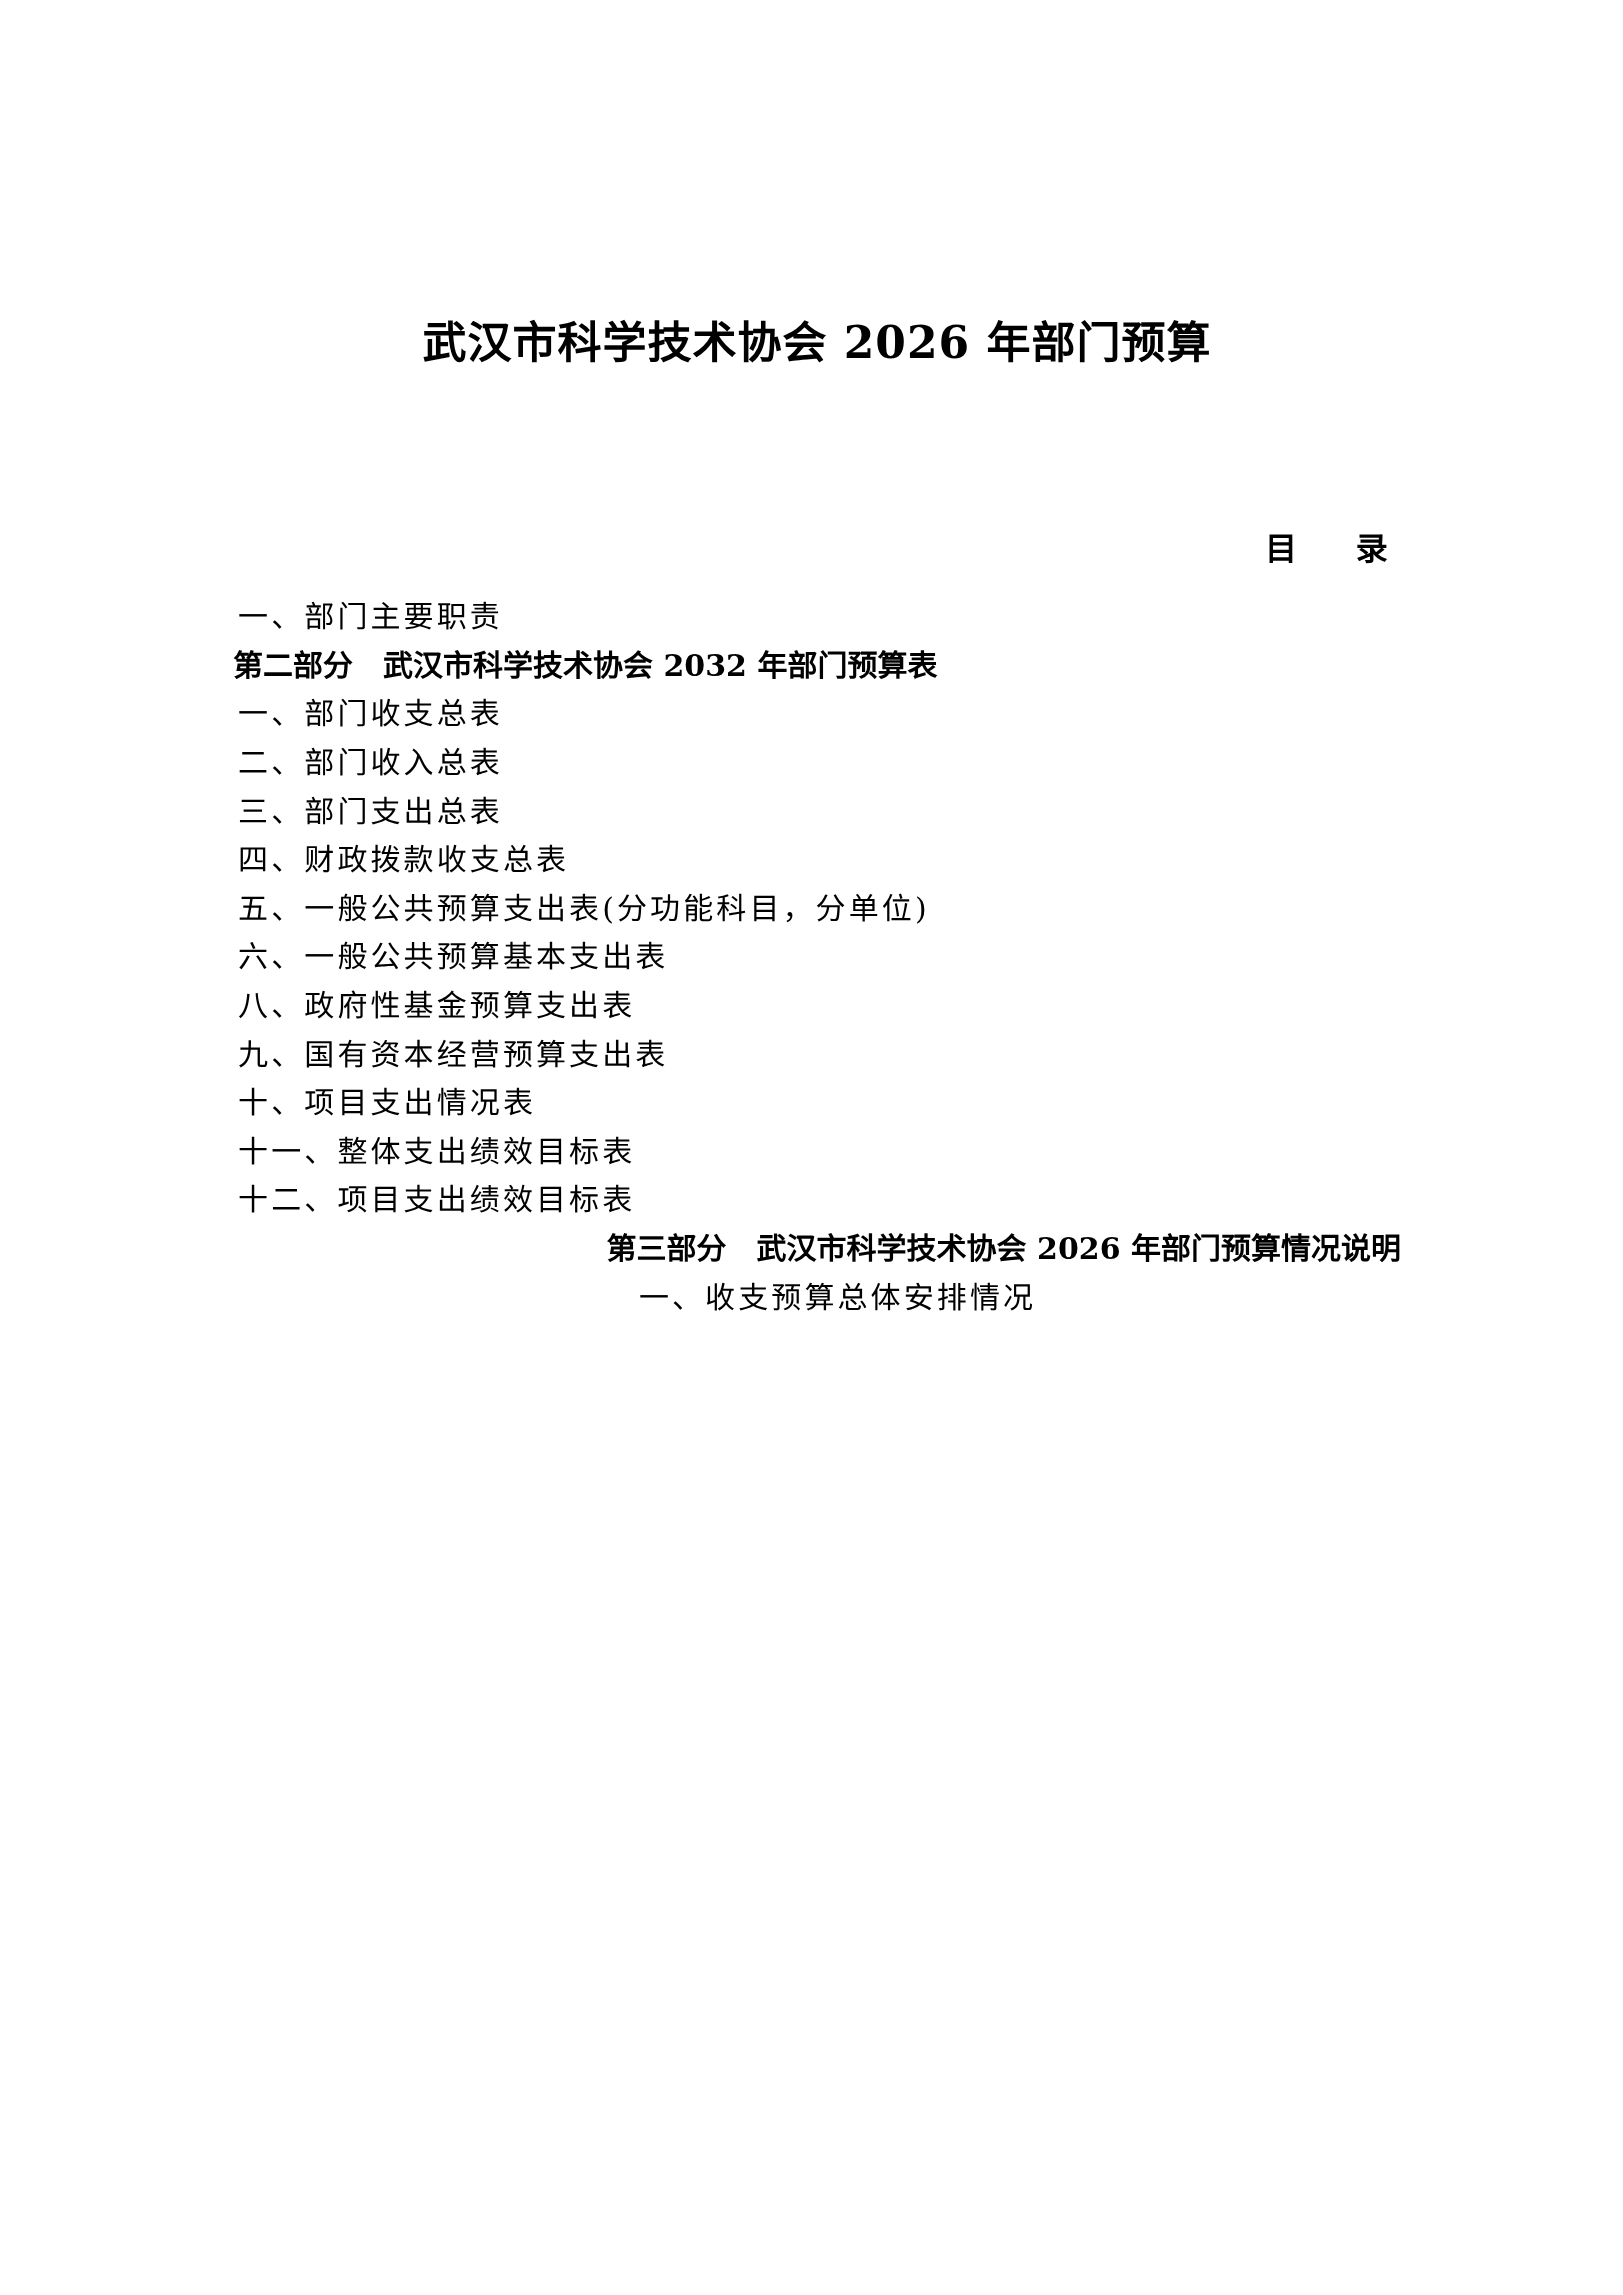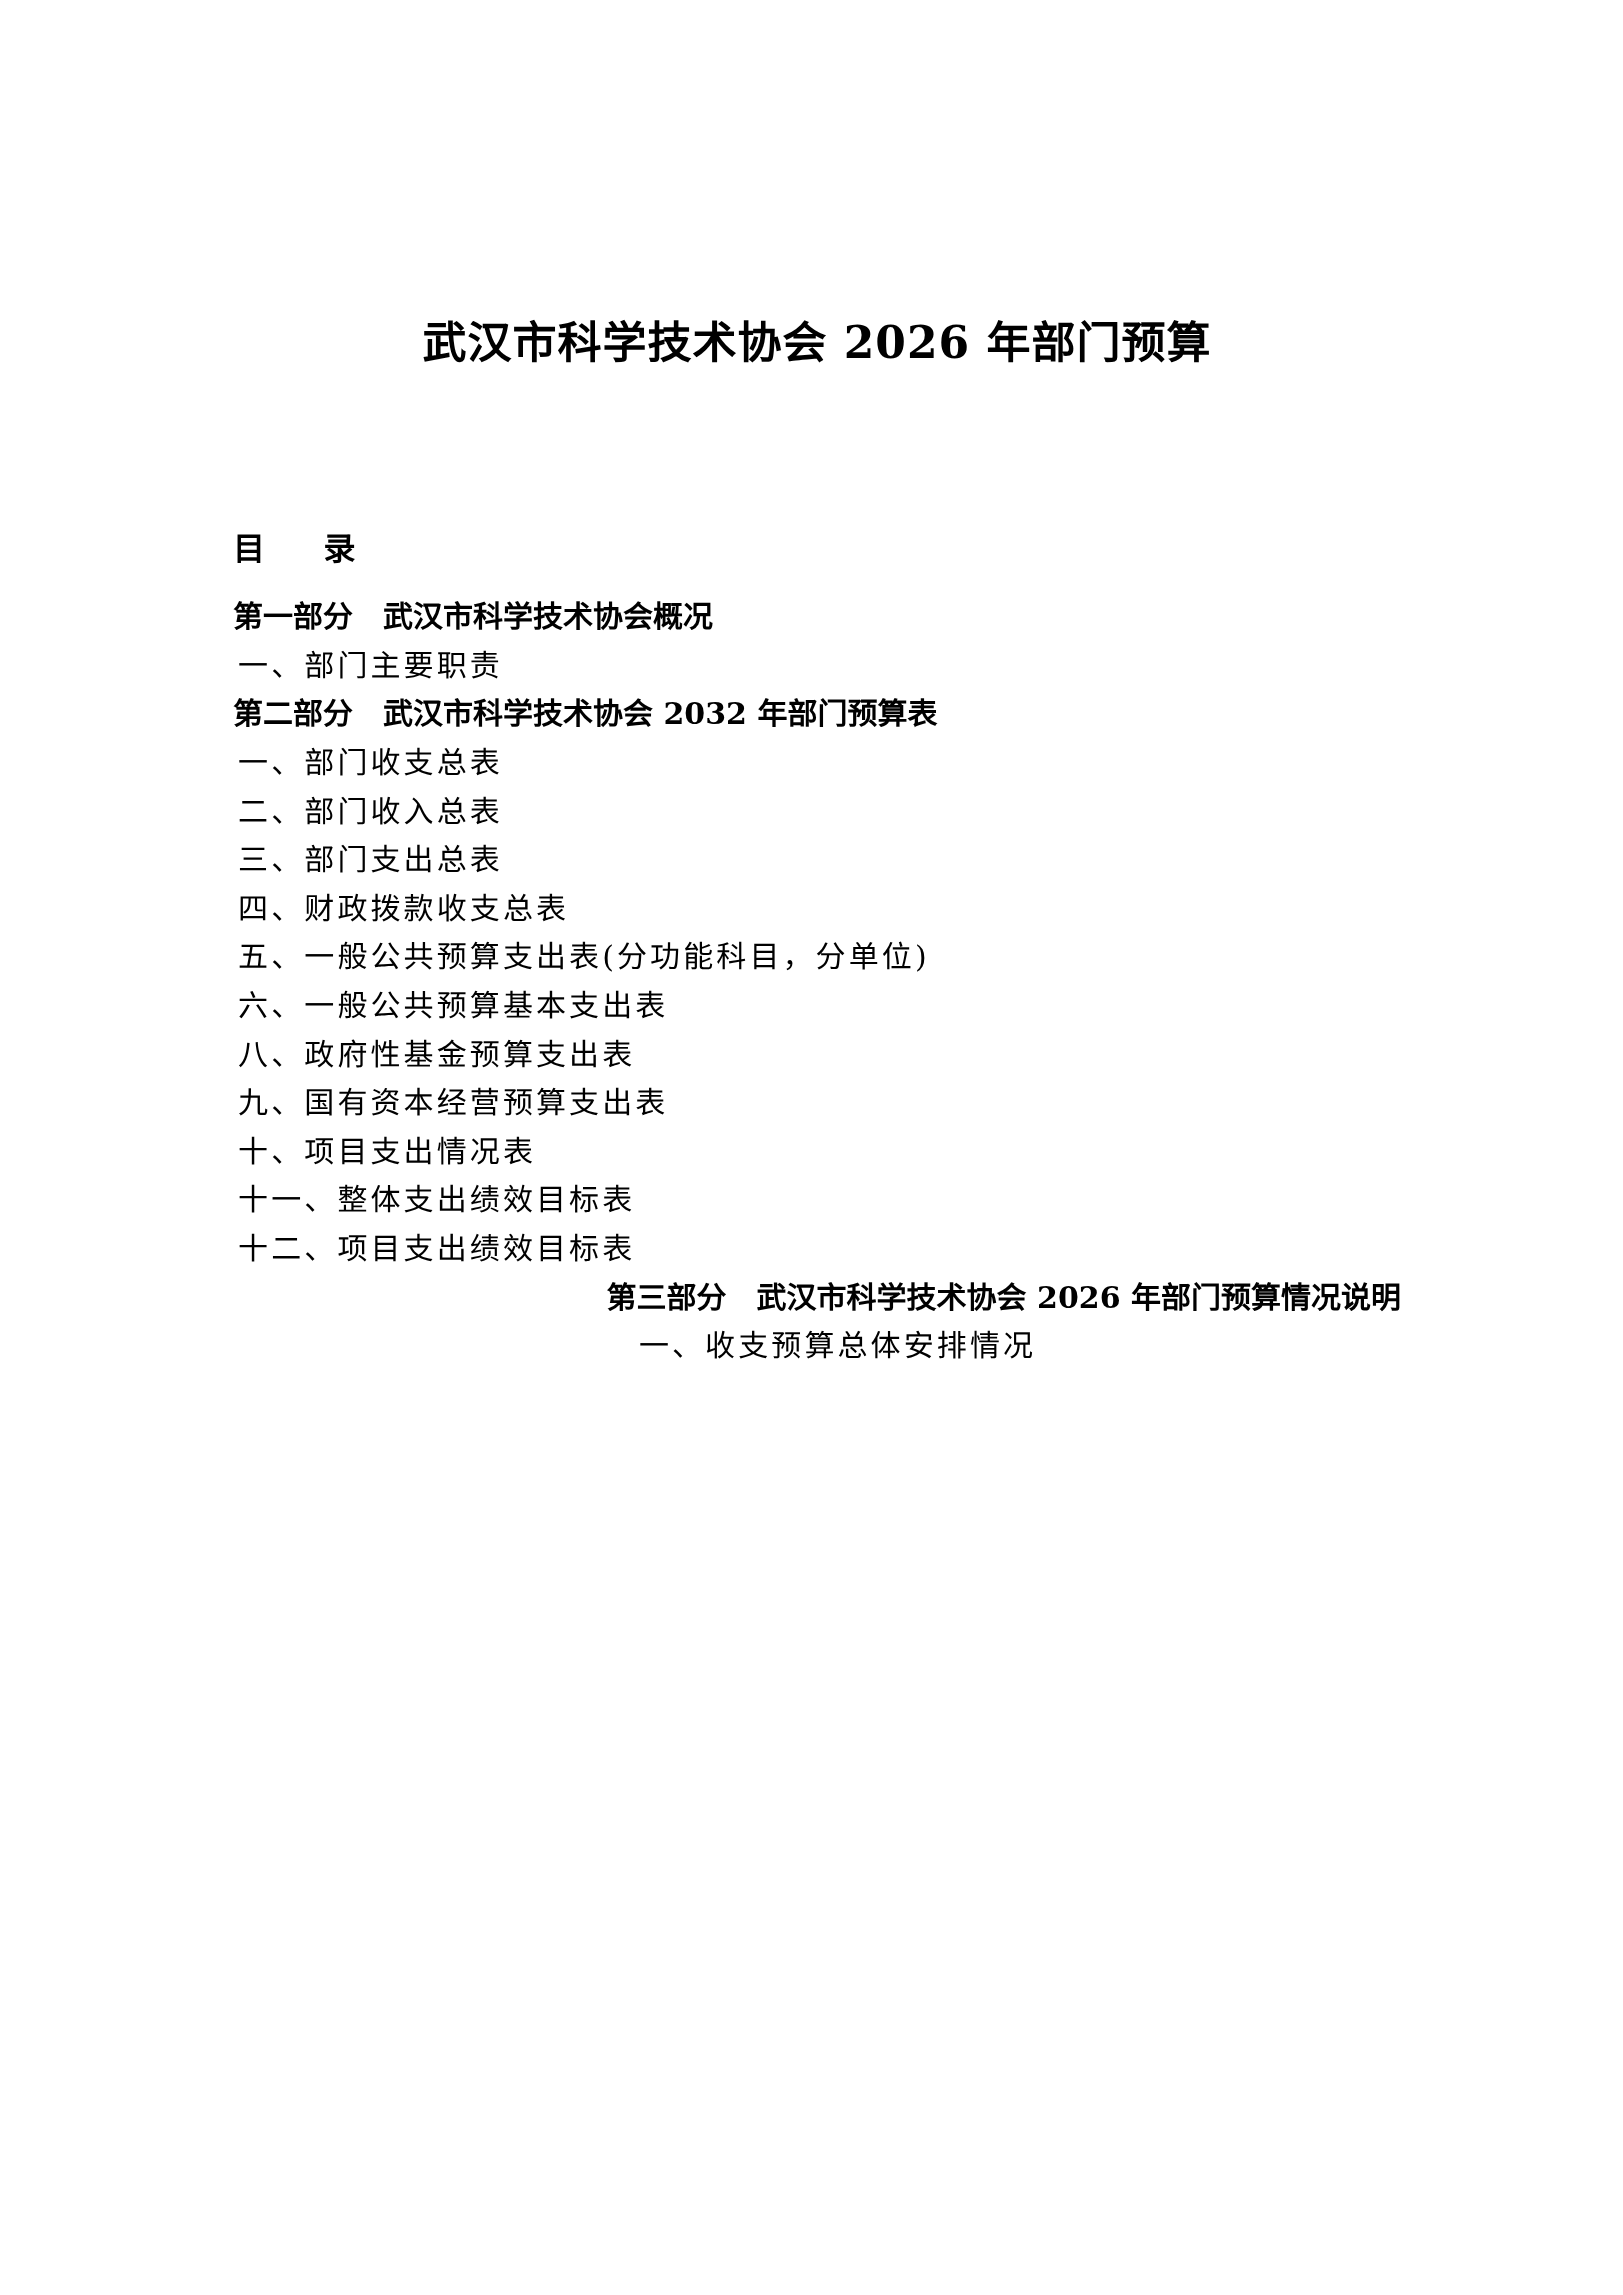--- a/index.html
+++ b/index.html
@@ -32,21 +32,21 @@
     margin-top: 317px;
     text-align: center;
     font-family: "DejaVu Serif", "Liberation Serif", serif;
     font-weight: bold;
     font-size: 44px;
     letter-spacing: 1px;
     line-height: 1.2;
   }
   .toc-heading {
     margin-top: 153px;
-    text-align: left;
+    text-align: right;
     font-weight: bold;
     font-size: 32px;
     letter-spacing: 13.3px;
     font-family: "DejaVu Serif", "Liberation Serif", serif;
   }
   .toc {
     margin-top: 24.5px;
   }
   .toc-line {
     font-size: 30px;
@@ -91,21 +91,20 @@
 <div class="page">
 
   <div class="content">
 
     <div class="doc-title">武汉市科学技术协会 2026 年部门预算</div>
 
     <div class="toc-heading">目　录</div>
 
     <div class="toc">
 
-      <div class="toc-line part">第一部分　武汉市科学技术协会概况</div>
       <div class="toc-line item">一、部门主要职责</div>
 
       <div class="toc-line part">第二部分　武汉市科学技术协会 2032 年部门预算表</div>
       <div class="toc-line item">一、部门收支总表</div>
       <div class="toc-line item">二、部门收入总表</div>
       <div class="toc-line item">三、部门支出总表</div>
       <div class="toc-line item">四、财政拨款收支总表</div>
       <div class="toc-line item">五、一般公共预算支出表(分功能科目，分单位)</div>
       <div class="toc-line item">六、一般公共预算基本支出表</div>
       <div class="toc-line item">八、政府性基金预算支出表</div>

